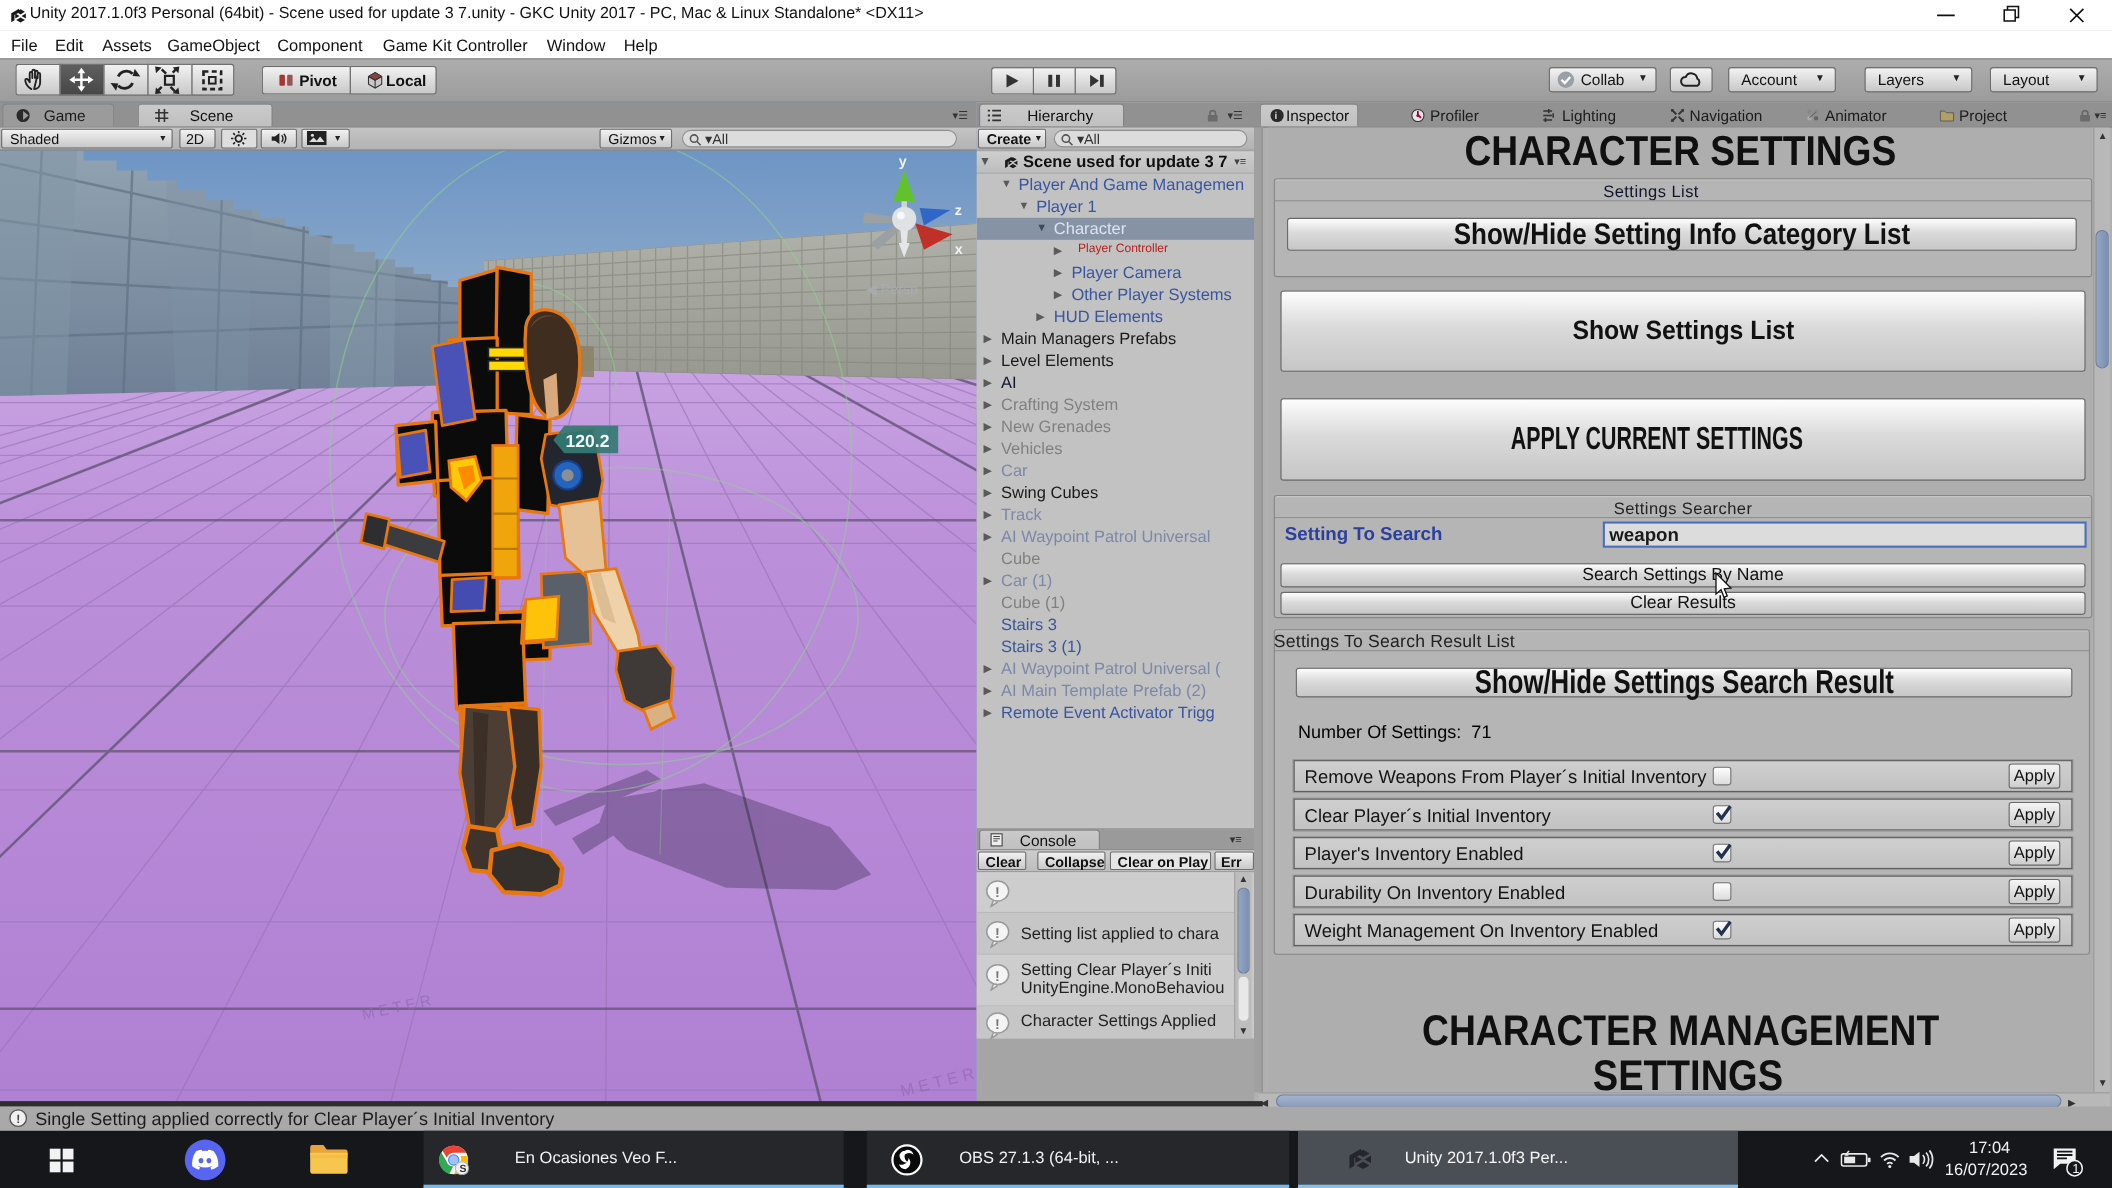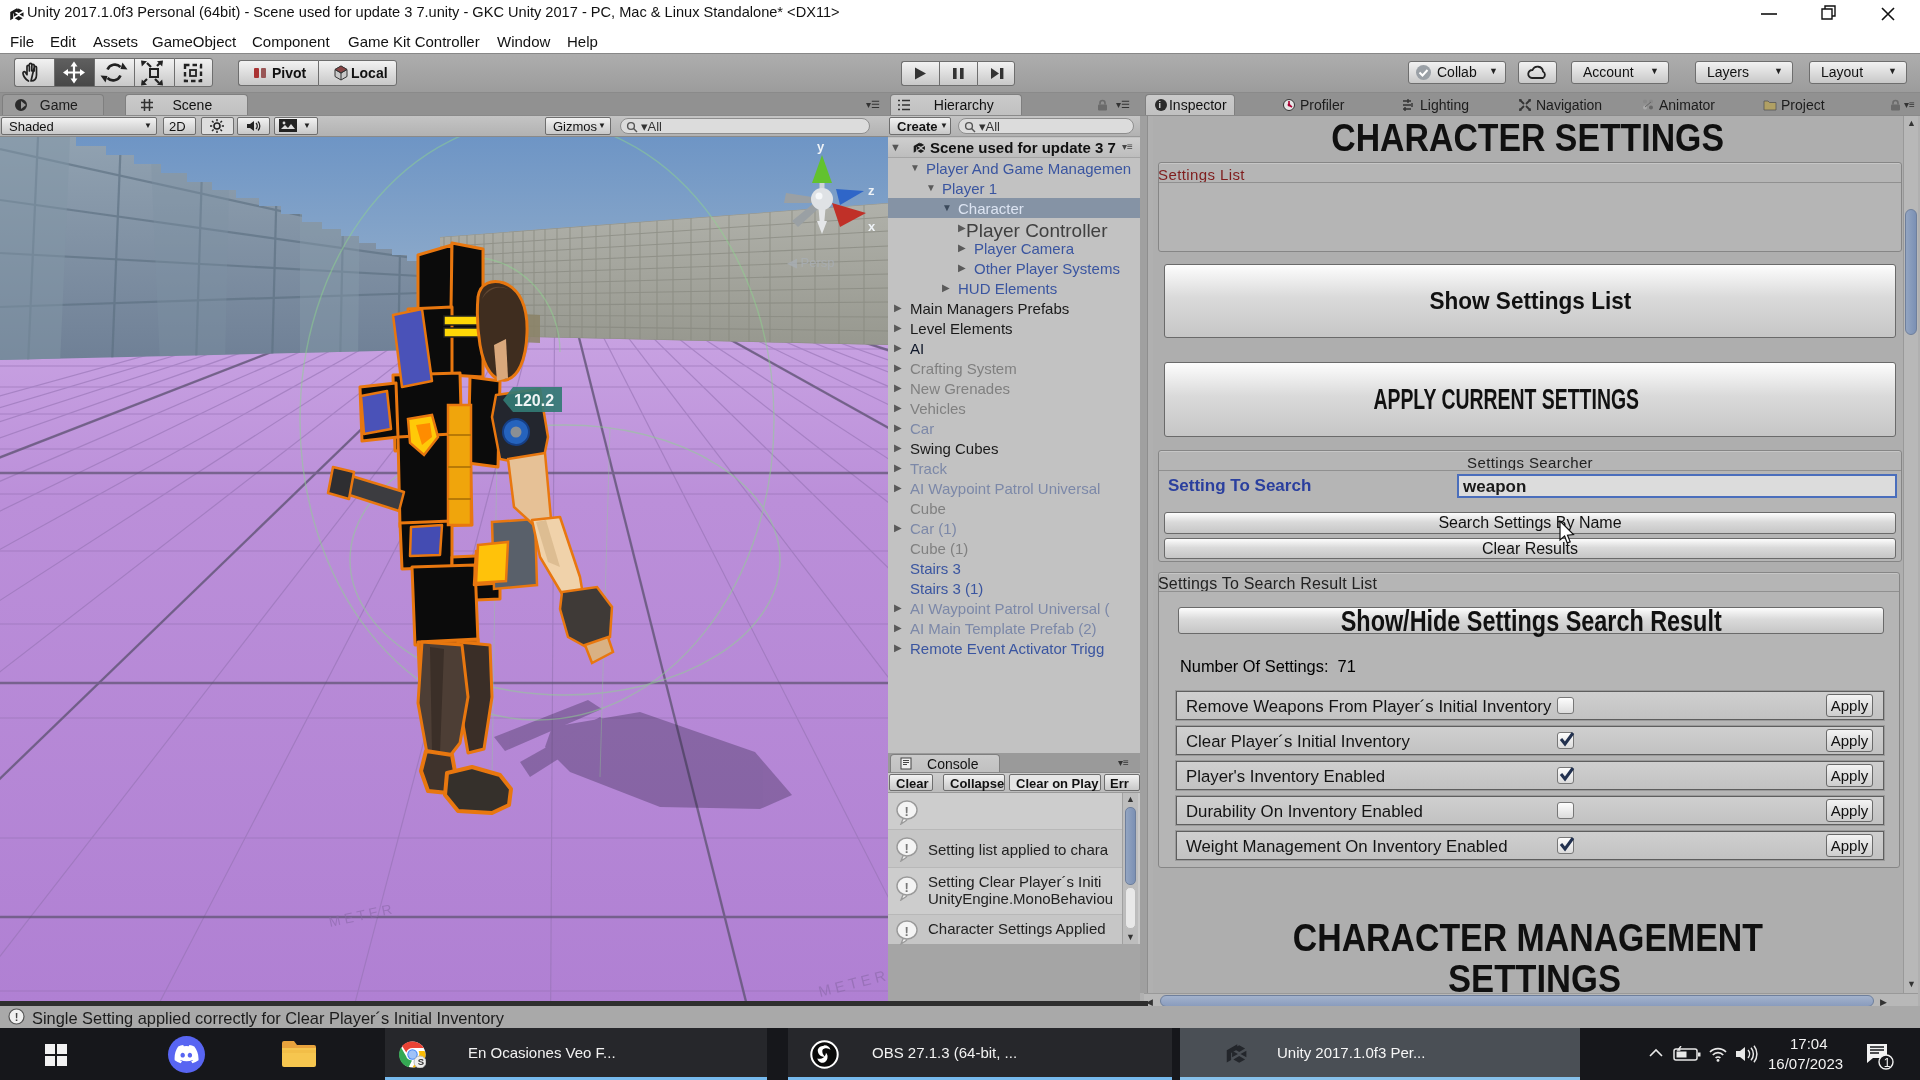--- a/index.html
+++ b/index.html
@@ -491,21 +491,21 @@
     </div>
     <div class="abs" id="tree" style="left:0;top:65px;width:252px;height:688px;background:#c2c2c2;overflow:hidden">
         <span class="abs" style="left:22px;top:4px;font-size:10px;color:#5a5a5a">▼</span>
         <span class="abs" style="left:38px;top:2px;font-size:15px;color:#3a55a0;white-space:nowrap">Player And Game Managemen</span>
         <span class="abs" style="left:38px;top:24px;font-size:10px;color:#5a5a5a">▼</span>
         <span class="abs" style="left:54px;top:22px;font-size:15px;color:#3a55a0;white-space:nowrap">Player 1</span>
         <div class="abs" style="left:0;top:40px;width:252px;height:20px;background:#8593a5"></div>
         <span class="abs" style="left:54px;top:44px;font-size:10px;color:#3c4a5c">▼</span>
         <span class="abs" style="left:70px;top:42px;font-size:15px;color:#dce4f2;white-space:nowrap">Character</span>
         <span class="abs" style="left:70px;top:64px;font-size:10px;color:#5a5a5a">▶</span>
-        <span class="abs" style="left:78px;top:62px;font-size:19px;color:#404040;white-space:nowrap">Player Controller</span>
+        <span class="abs" style="left:92px;top:62px;font-size:11px;color:#b91c1c;white-space:nowrap">Player Controller</span>
         <span class="abs" style="left:70px;top:84px;font-size:10px;color:#5a5a5a">▶</span>
         <span class="abs" style="left:86px;top:82px;font-size:15px;color:#3a55a0;white-space:nowrap">Player Camera</span>
         <span class="abs" style="left:70px;top:104px;font-size:10px;color:#5a5a5a">▶</span>
         <span class="abs" style="left:86px;top:102px;font-size:15px;color:#3a55a0;white-space:nowrap">Other Player Systems</span>
         <span class="abs" style="left:54px;top:124px;font-size:10px;color:#5a5a5a">▶</span>
         <span class="abs" style="left:70px;top:122px;font-size:15px;color:#3a55a0;white-space:nowrap">HUD Elements</span>
         <span class="abs" style="left:6px;top:144px;font-size:10px;color:#5a5a5a">▶</span>
         <span class="abs" style="left:22px;top:142px;font-size:15px;color:#1a1a1a;white-space:nowrap">Main Managers Prefabs</span>
         <span class="abs" style="left:6px;top:164px;font-size:10px;color:#5a5a5a">▶</span>
         <span class="abs" style="left:22px;top:162px;font-size:15px;color:#1a1a1a;white-space:nowrap">Level Elements</span>
@@ -630,22 +630,25 @@
           <rect x="2" y="5.5" width="9" height="6" rx="1" fill="#6b6b6b"></rect>
           <path d="M4 5.5V4a2.5 2.5 0 0 1 5 0v1.5" stroke="#6b6b6b" stroke-width="1.6" fill="none"></path>
         </svg>
       <span class="abs" style="left:764px;top:6px;font-size:10px;color:#333">▾≡</span>
     </div>
     <div class="abs" style="left:0;top:23px;width:8px;height:877px;background:#a0a0a0;border-right:1px solid #8e8e8e"></div>
     <div class="abs" id="inspc" style="left:13px;top:23px;width:750px;height:877px;background:#aeaeae;overflow:hidden">
       <div class="abs" style="left:0;top:1px;width:750px;text-align:center"><span style="display:inline-block;font-size:38px;font-weight:bold;color:#101010;transform:scaleX(.89)">CHARACTER SETTINGS</span></div>
 
       <div class="gbox abs" style="left:5px;top:46px;width:744px;height:90px"></div>
-      <div class="abs" style="left:5px;top:50px;width:686px;text-align:left;font-size:15px;letter-spacing:0.4px;color:#7f1d1d">Settings List</div>
+      <div class="abs" style="left:5px;top:50px;width:686px;text-align:center;font-size:15px;letter-spacing:0.4px;color:#0f172a">Settings List</div>
         <div class="abs" style="left:6px;top:66px;width:742px;height:1px;background:#909090"></div>
+      <div class="bigbtn abs" style="left:17px;top:82px;width:718px;height:30px">
+          <span style="font-size:27px;transform:scaleX(.875)">Show/Hide Setting Info Category List</span>
+        </div>
 
       <div class="bigbtn abs" style="left:11px;top:148px;width:732px;height:74px">
           <span style="font-size:24px;transform:scaleX(.94)">Show Settings List</span>
         </div>
       <div class="bigbtn abs" style="left:11px;top:246px;width:732px;height:75px">
           <span style="font-size:29px;transform:translateX(-24px) scaleX(.67)">APPLY CURRENT SETTINGS</span>
         </div>
 
       <div class="gbox abs" style="left:5px;top:334px;width:744px;height:112px"></div>
       <div class="abs" style="left:5px;top:338px;width:744px;text-align:center;font-size:15px;letter-spacing:0.4px;color:#222">Settings Searcher</div>

